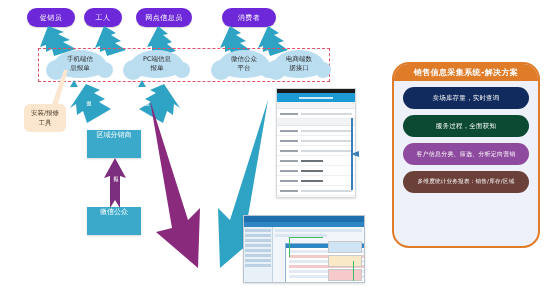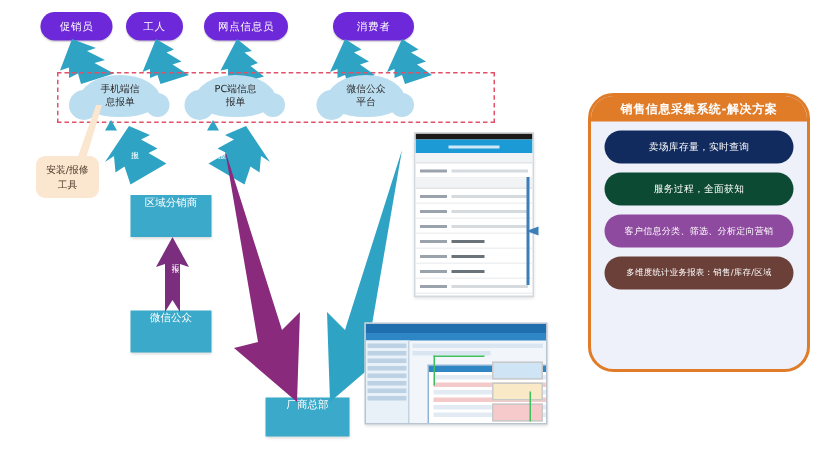--- a/index.html
+++ b/index.html
@@ -181,20 +181,24 @@
       <span>息报单</span>
     </div>
     <div class="cloud" style="left:130px;top:50px;width:54px;height:28px;">
       <span>PC端信息</span>
       <span>报单</span>
     </div>
     <div class="cloud" style="left:218px;top:50px;width:52px;height:28px;">
       <span>微信公众</span>
       <span>平台</span>
     </div>
+    <div class="cloud" style="left:273px;top:50px;width:52px;height:28px;">
+      <span>电商端数</span>
+      <span>据接口</span>
+    </div>
 
     <svg class="abs" style="left:70px;top:80px;width:110px;height:8px;" viewBox="0 0 110 8">
       <g fill="#2FA3C4">
         <path d="M4 0 l4 7 -8 0z"></path>
         <path d="M72 0 l4 7 -8 0z"></path>
       </g>
     </svg>
 
     <svg class="abs" style="left:60px;top:84px;width:120px;height:42px;" viewBox="0 0 120 42">
       <g fill="#2FA3C4">
@@ -215,23 +219,20 @@
     </div>
     <svg class="abs" style="left:42px;top:70px;width:30px;height:40px;" viewBox="0 0 30 40">
       <path d="M26 0 L14 40 L8 40 L22 0 Z" fill="#FBE6CF"></path>
     </svg>
 
     <div class="abs tealbox" style="left:87px;top:130px;width:54px;height:28px;">
       <span>区域分销商</span>
     </div>
     <div class="abs tealbox" style="left:87px;top:207px;width:54px;height:28px;">
       <span>微信公众</span>
-    </div>
-    <div class="abs tealbox" style="left:177px;top:265px;width:56px;height:26px;">
-      <span>厂商总部</span>
     </div>
 
     <svg class="abs" style="left:103px;top:158px;width:24px;height:50px;" viewBox="0 0 24 50">
       <path d="M12 0 L23 20 L17 18 L17 50 L12 42 L7 50 L7 18 L1 20 Z" fill="#7B2D7E"></path>
     </svg>
     <div class="abs" style="left:110px;top:172px;width:9px;color:#ffffff;font-size:5px;line-height:6px;text-align:center;writing-mode:vertical-rl;">
       <span>汇报</span>
     </div>
 
     <svg class="abs" style="left:148px;top:100px;width:62px;height:168px;" viewBox="0 0 62 168">

